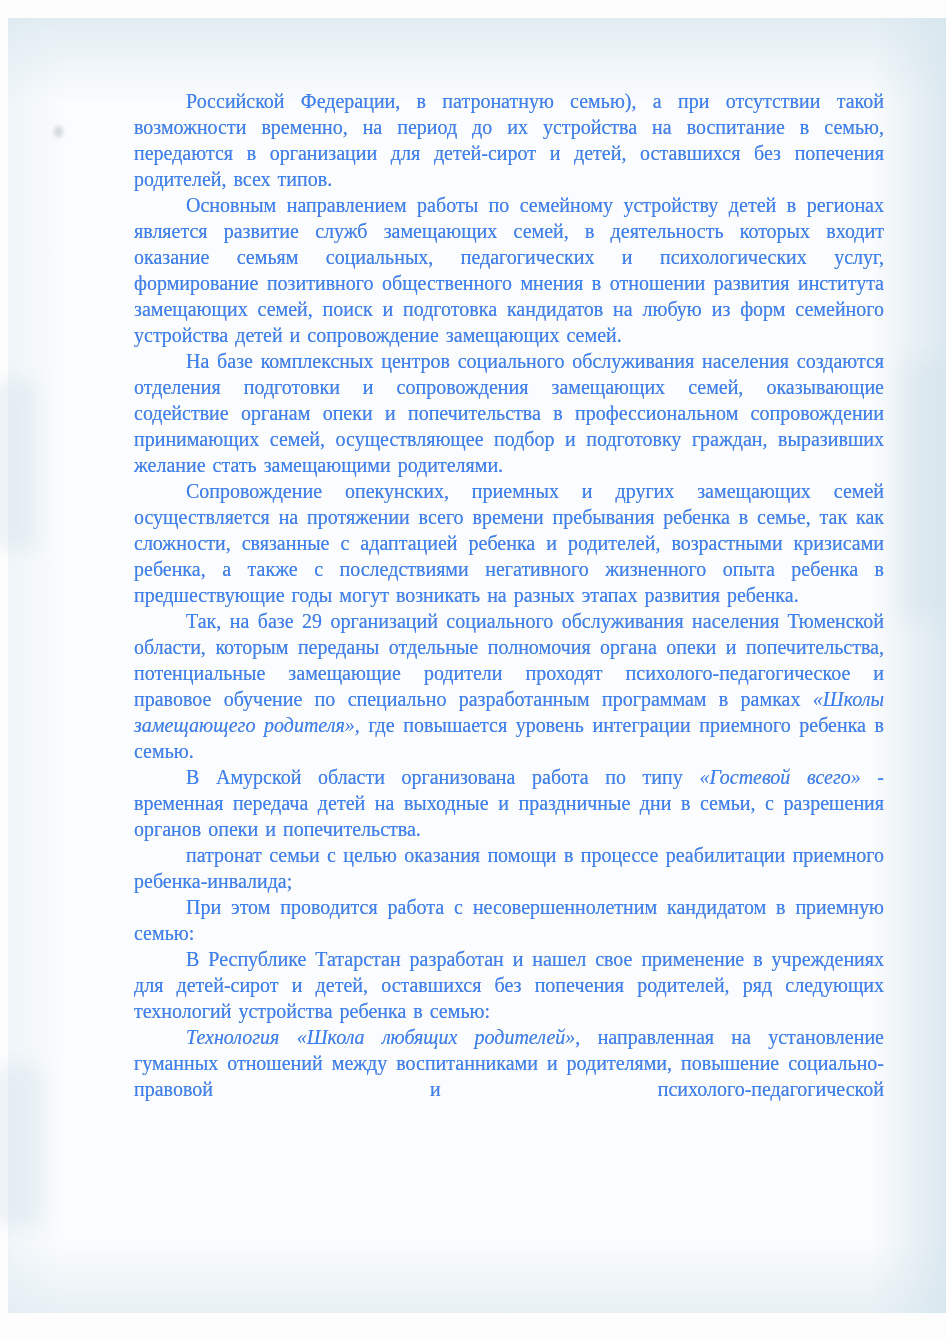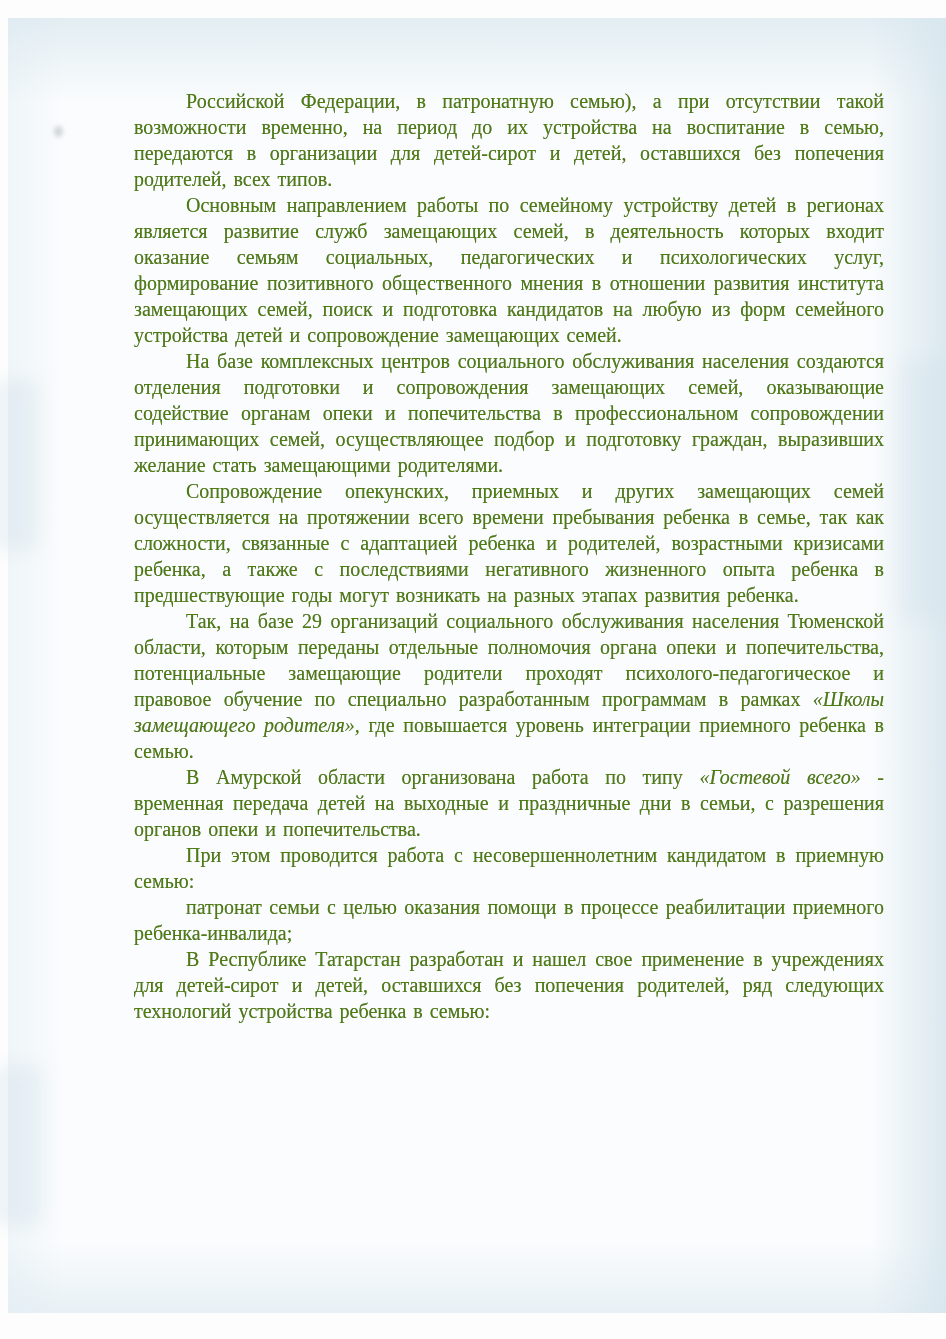--- a/index.html
+++ b/index.html
@@ -53,21 +53,21 @@
     height: 11px;
     background: rgba(145,155,165,0.38);
     border-radius: 50%;
     filter: blur(2px);
   }
   .text-block {
     position: absolute;
     left: 134px;
     top: 88px;
     width: 750px;
-    color: #4d7c0f;
+    color: #3b82f6;
     font-size: 20px;
     line-height: 26px;
     text-align: justify;
     word-spacing: 2px;
     text-shadow: 0 0 0.5px rgba(70,70,82,0.55);
   }
   .text-block p {
     margin: 0;
     padding: 0;
     text-indent: 52px;
@@ -88,17 +88,18 @@
   <div class="patch patch-left-low"></div>
   <div class="patch patch-right-upper"></div>
   <div class="smudge"></div>
   <div class="text-block" id="text-block">
       <p><span>Российской Федерации, в патронатную семью), а при отсутствии такой возможности временно, на период до их устройства на воспитание в семью, передаются в организации для детей-сирот и детей, оставшихся без попечения родителей, всех типов.</span></p>
       <p><span>Основным направлением работы по семейному устройству детей в регионах является развитие служб замещающих семей, в деятельность которых входит оказание семьям социальных, педагогических и психологических услуг, формирование позитивного общественного мнения в отношении развития института замещающих семей, поиск и подготовка кандидатов на любую из форм семейного устройства детей и сопровождение замещающих семей.</span></p>
       <p><span>На базе комплексных центров социального обслуживания населения создаются отделения подготовки и сопровождения замещающих семей, оказывающие содействие органам опеки и попечительства в профессиональном сопровождении принимающих семей, осуществляющее подбор и подготовку граждан, выразивших желание стать замещающими родителями.</span></p>
       <p><span>Сопровождение опекунских, приемных и других замещающих семей осуществляется на протяжении всего времени пребывания ребенка в семье, так как сложности, связанные с адаптацией ребенка и родителей, возрастными кризисами ребенка, а также с последствиями негативного жизненного опыта ребенка в предшествующие годы могут возникать на разных этапах развития ребенка.</span></p>
       <p><span>Так, на базе 29 организаций социального обслуживания населения Тюменской области, которым переданы отдельные полномочия органа опеки и попечительства, потенциальные замещающие родители проходят психолого-педагогическое и правовое обучение по специально разработанным программам в рамках </span><span class="it">«Школы замещающего родителя»,</span><span> где повышается уровень интеграции приемного ребенка в семью.</span></p>
       <p><span>В Амурской области организована работа по типу </span><span class="it">«Гостевой всего»</span><span> - временная передача детей на выходные и праздничные дни в семьи, с разрешения органов опеки и попечительства.</span></p>
+      <p><span>патронат семьи с целью оказания помощи в процессе реабилитации приемного ребенка-инвалида;</span></p>
       <p><span>При этом проводится работа с несовершеннолетним кандидатом в приемную семью:</span></p>
-      <p><span>патронат семьи с целью оказания помощи в процессе реабилитации приемного ребенка-инвалида;</span></p>
       <p><span>В Республике Татарстан разработан и нашел свое применение в учреждениях для детей-сирот и детей, оставшихся без попечения родителей, ряд следующих технологий  устройства ребенка в семью:</span></p>
+      <p class="justify-last"><span class="it">Технология «Школа любящих родителей»,</span><span> направленная на установление гуманных отношений между воспитанниками и родителями, повышение социально-правовой и психолого-педагогической</span></p>
     </div>
 </div>
 
 </body></html>

